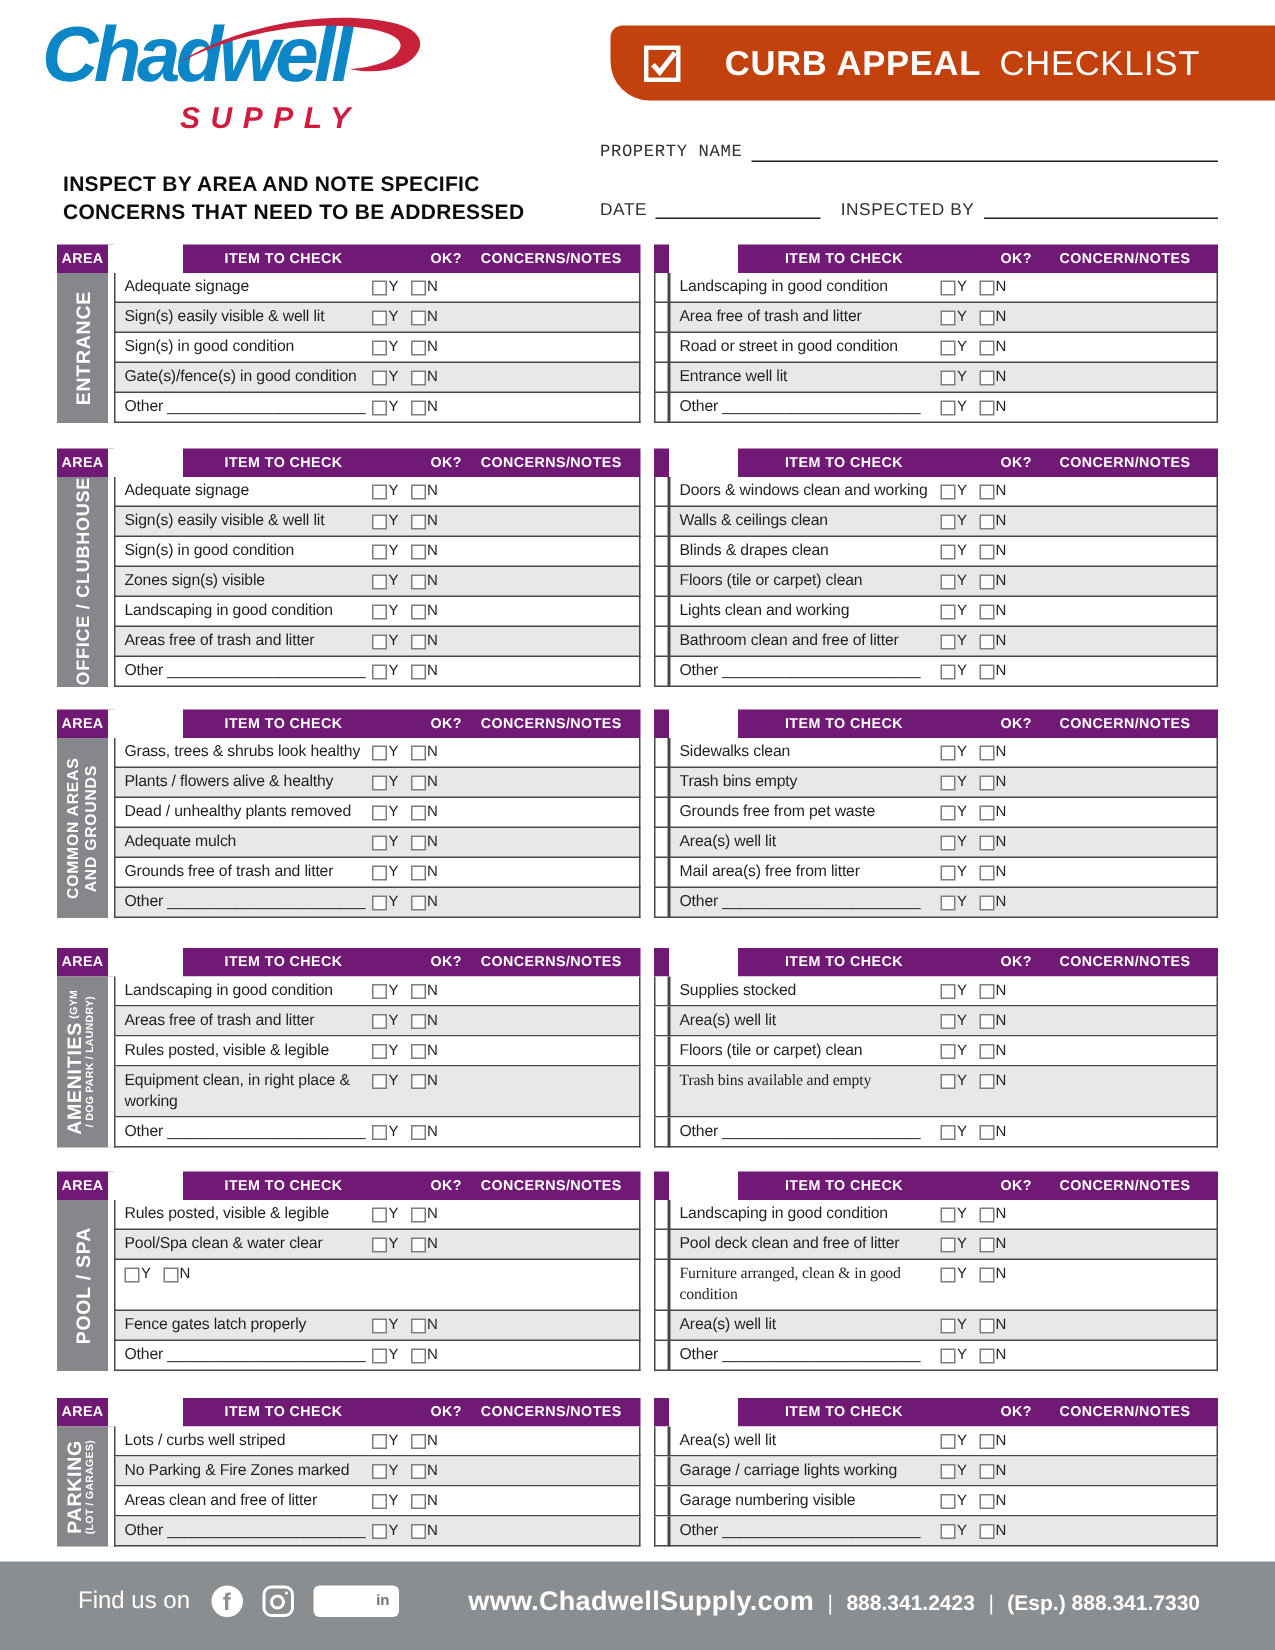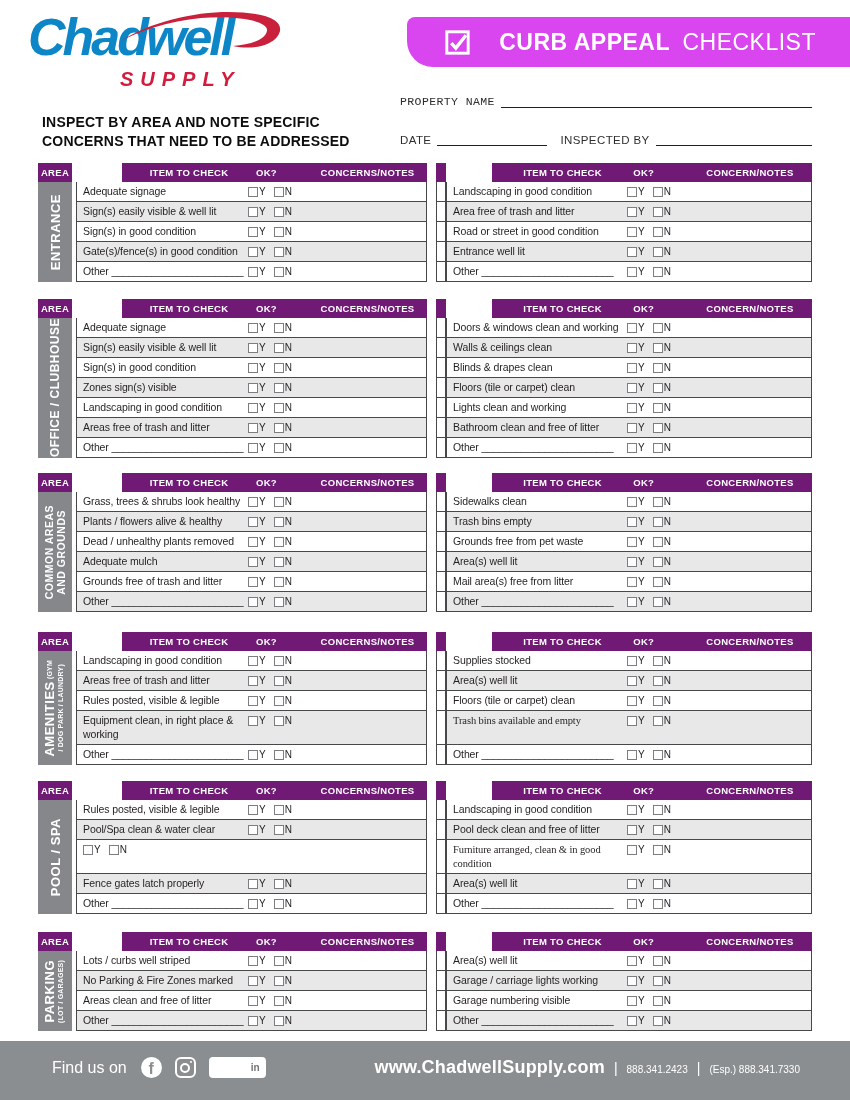--- a/index.html
+++ b/index.html
@@ -9,23 +9,23 @@
 
   
   .logo{position:absolute;left:28px;top:8px;width:260px;height:100px;}
   .logo-main{font-size:52px;line-height:58px;font-style:italic;font-weight:bold;
              color:#0d86c7;letter-spacing:-3px;position:relative;z-index:1;}
   .logo-swoosh{position:absolute;left:88px;top:-2px;width:172px;height:60px;z-index:2;}
   .logo-sub{position:absolute;left:92px;top:60px;font-size:20px;font-style:italic;
             font-weight:bold;color:#d21c3e;letter-spacing:7px;z-index:1;}
 
   
-  .banner{position:absolute;left:407px;top:17px;width:443px;height:50px;background:#d946ef;
+  .banner{position:absolute;left:407px;top:17px;width:443px;height:50px;background:#c2410c;
           border-radius:8px 0 0 26px;display:flex;align-items:center;justify-content:flex-end;
-          padding-right:34px;box-sizing:border-box;gap:28px;}
+          padding-right:50px;box-sizing:border-box;gap:28px;}
   .banner-check{width:27px;height:27px;flex:0 0 auto;}
   .banner-text{color:#fff;font-size:23px;white-space:nowrap;}
   .banner-bold{font-weight:bold;letter-spacing:0.5px;}
   .banner-light{font-weight:400;letter-spacing:0.5px;margin-left:6px;}
 
   
   .intro{position:absolute;left:42px;top:113px;font-size:14px;font-weight:bold;
          line-height:18.5px;color:#0d0d0d;letter-spacing:0.2px;}
   .field{position:absolute;display:flex;align-items:flex-end;color:#2e2e2e;
          font-size:11.5px;letter-spacing:0.4px;}
@@ -37,21 +37,21 @@
   .lbl-inspect{margin-left:13px;}
 
   
   #sections{position:absolute;left:38px;top:163px;width:774px;}
   .section{display:grid;grid-template-columns:38px 232px 119px 9px 10px 242px 124px;}
   .h{background:#701a75;color:#fff;font-weight:bold;font-size:9.5px;letter-spacing:0.3px;
      display:flex;align-items:center;justify-content:center;}
   .h-area{border-right:4px solid #fff;}
   .h-itemok{justify-content:flex-start;margin-left:46px;}
   .h-item{display:inline-block;width:165px;text-align:center;}
-  .h-ok{display:inline-block;width:64px;text-align:left;}
+  .h-ok{display:inline-block;width:64px;text-align:right;}
   .h-gap{background:transparent;}
   .area-cell{grid-column:1;background:#85878a;border-right:4px solid #fff;
              display:flex;align-items:center;justify-content:center;}
   .area-line{writing-mode:vertical-rl;transform:rotate(180deg);color:#fff;font-weight:bold;
              text-align:center;letter-spacing:0.5px;line-height:11px;}
   .as-lg{font-size:13px;}
   .as-md{font-size:10.5px;}
   .as-md2{font-size:12px;}
   .as-sm{font-size:7px;letter-spacing:0.2px;}
   .cell{font-size:10.5px;color:#231f20;border-bottom:1px solid #47484a;background:#fff;
@@ -81,21 +81,21 @@
            font-weight:bold;font-size:16px;display:flex;align-items:flex-end;
            justify-content:center;overflow:hidden;line-height:19px;}
   .icon-ig{width:17px;height:17px;border:2px solid #fff;border-radius:6px;position:relative;}
   .ig-circ{position:absolute;left:3.5px;top:3.5px;width:6px;height:6px;border:2px solid #fff;border-radius:50%;}
   .ig-dot{position:absolute;top:1.5px;right:1.5px;width:2.5px;height:2.5px;background:#fff;border-radius:50%;}
   .icon-li{width:21px;height:21px;background:#fff;border-radius:4px;color:#737373;
            font-weight:bold;font-size:10px;display:flex;align-items:center;justify-content:center;padding-left:36px;}
   .furl{margin-left:auto;display:flex;align-items:baseline;white-space:nowrap;}
   .weburl{font-size:18px;font-weight:bold;letter-spacing:0.2px;}
   .sep{font-size:14px;font-weight:400;margin:0 9px;}
-  .phone{font-size:10px;font-weight:400;}
+  .phone{font-size:14px;font-weight:700;}
 </style>
 </head>
 <body>
 
 <div class="page">
 
   <div class="logo">
     <div class="logo-main">Chadwell</div>
     <svg class="logo-swoosh" viewBox="0 0 170 60">
       <path d="M2 36 C 45 8 110 0 148 10 C 162 14 167 22 160 31 C 153 40 134 44 116 40 C 133 39 148 34 150 25 C 152 15 120 9 84 12 C 52 15 22 25 2 36 Z" fill="#c9203b"></path>

